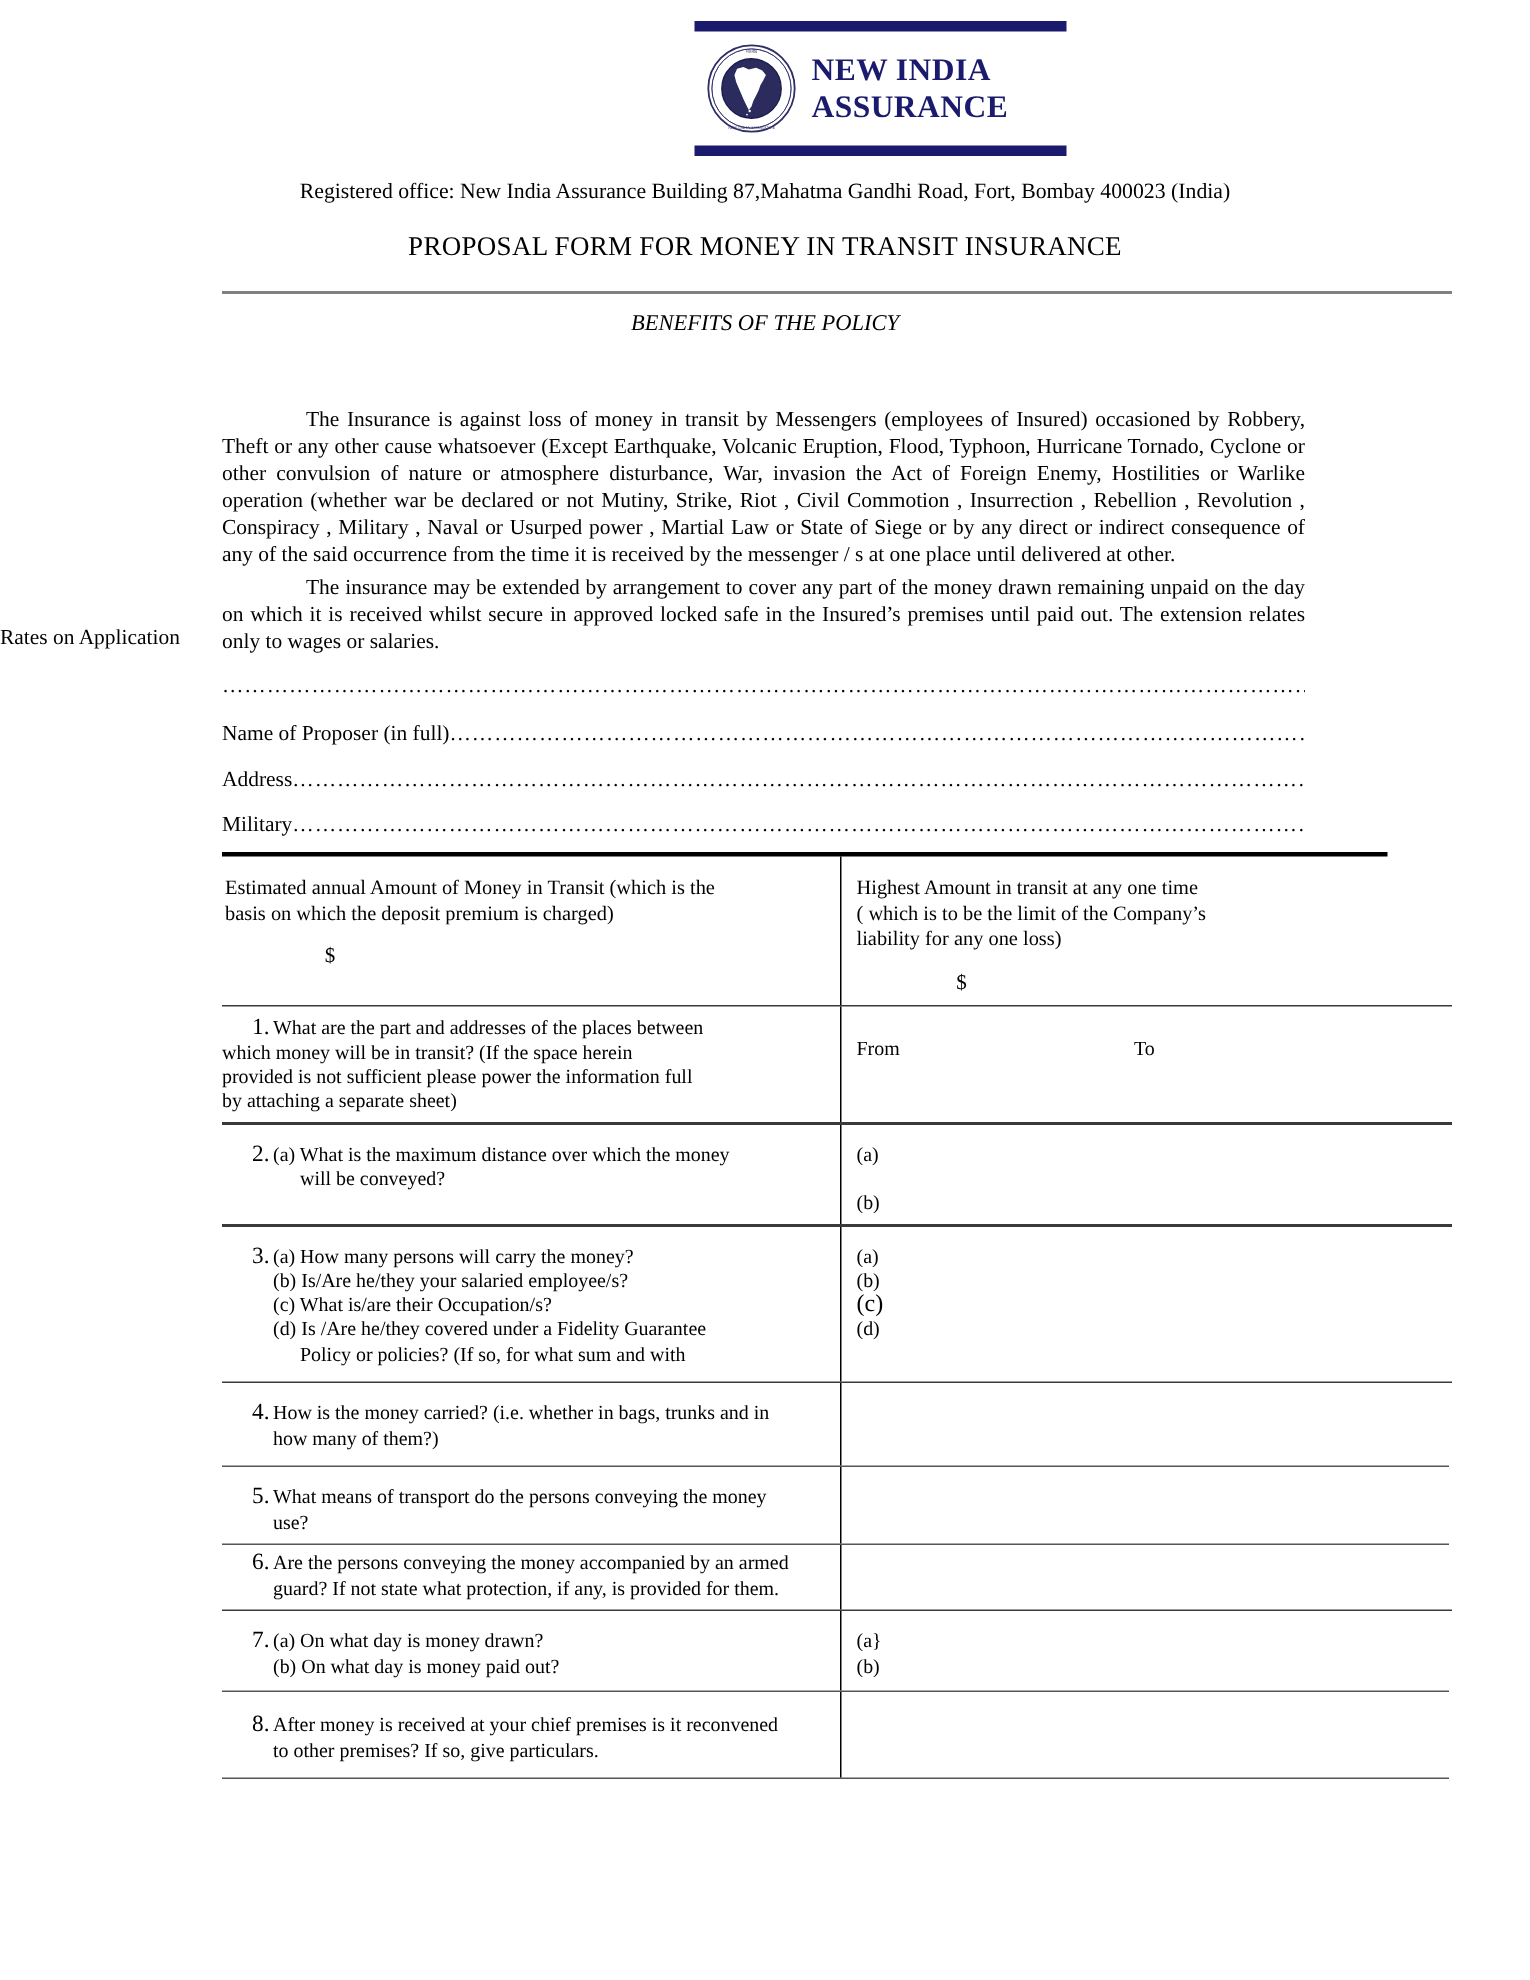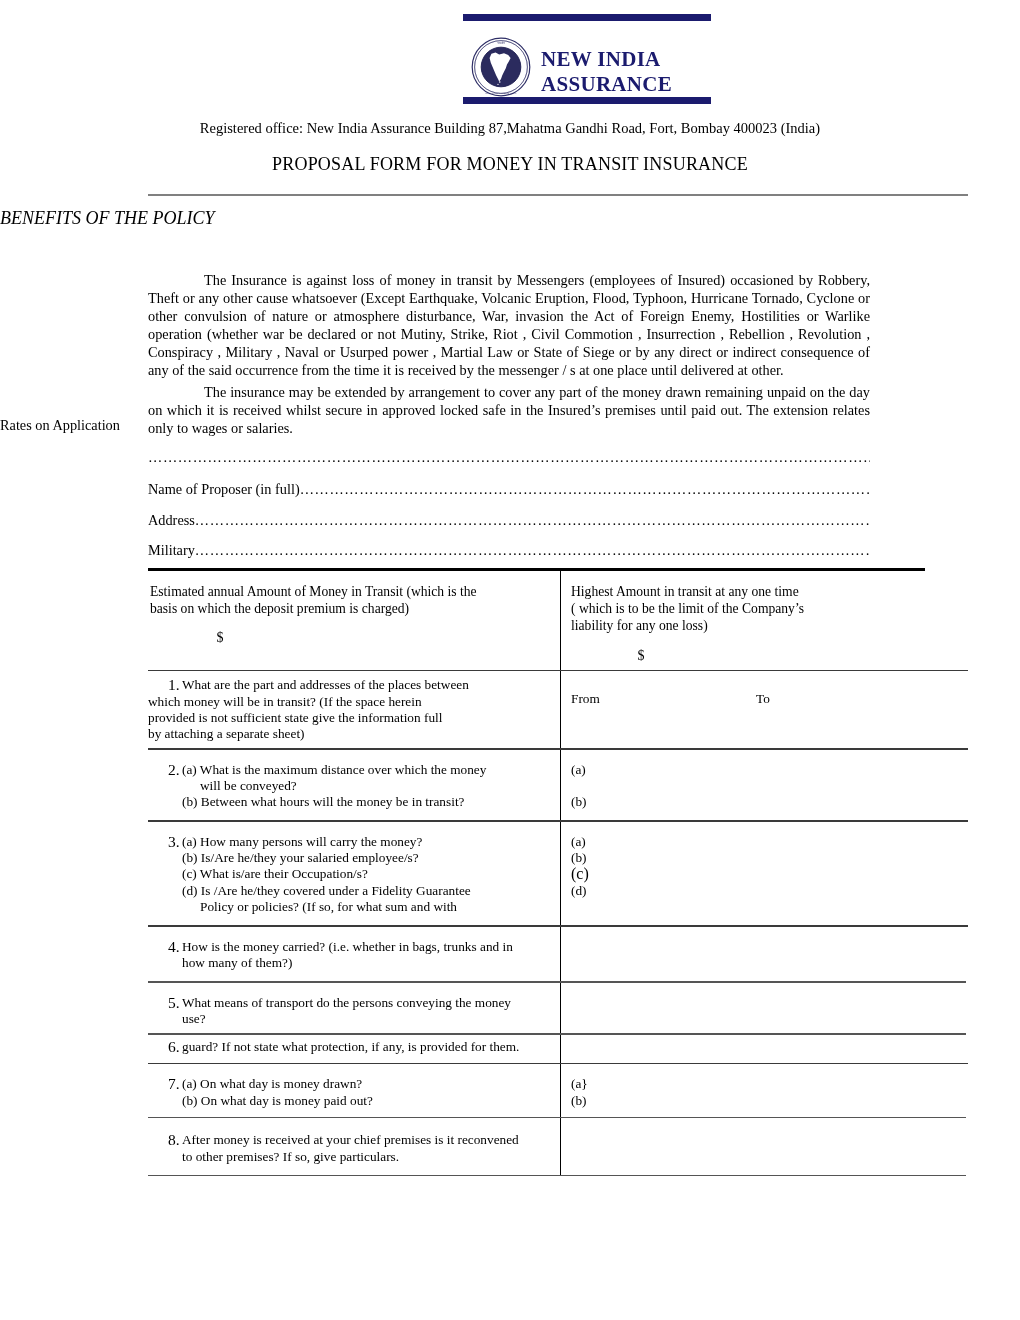--- a/index.html
+++ b/index.html
@@ -25,21 +25,21 @@
     width: 248px;
   }
   .brand-bar {
     height: 7px;
     background: #1b1b6e;
     width: 100%;
   }
   .brand-bar.bottom { margin-top: 0; }
   .brand-body {
     display: flex;
-    align-items: flex-end;
+    align-items: center;
     height: 76px;
   }
   .seal {
     width: 60px;
     height: 60px;
     margin-left: 8px;
     margin-right: 10px;
     flex: none;
   }
   .brand-words {
@@ -74,23 +74,23 @@
     width: 820px;
     height: 2px;
     background: #808080;
   }
 
   
   .benefits-heading {
     position: absolute;
     left: 0; right: 0;
     top: 208px;
-    text-align: left;
+    text-align: center;
     font-style: italic;
-    font-size: 18px;
+    font-size: 15px;
   }
   .body-block {
     position: absolute;
     left: 148px;
     width: 722px;
     font-size: 14.3px;
     line-height: 18.1px;
     text-align: justify;
     margin-top: 28px;
   }
@@ -274,40 +274,39 @@
 
   <div class="rule-thin"></div>
 
   <div class="trow">
     <div class="tcol-left">
       <span class="qnum">1.</span><span class="qbody">
         <span class="sub">What are the part and addresses of the places between</span>
       </span>
       <div style="margin-left:0">
         <span class="sub">which money will be in transit? (If the space herein</span>
-        <span class="sub">provided is not sufficient state give the information full</span>
+        <span class="sub">provided is not sufficient please power the information full</span>
         <span class="sub">by attaching a separate sheet)</span>
       </div>
     </div>
     <div class="tcol-right">
       <div class="from-to" style="padding-top:14px">
         <span class="ft-from">From</span>
         <span>To</span>
       </div>
     </div>
   </div>
 
   <div class="rule-thin"></div>
 
   <div class="trow">
     <div class="tcol-left" style="padding-top:12px;padding-bottom:10px">
       <span class="qnum">2.</span><span class="qbody">
         <span class="sub">(a) What is the maximum distance over which the money</span>
         <span class="sub ind">will be conveyed?</span>
-        <span class="sub">(b) Between what hours will the money be in transit?</span>
       </span>
     </div>
     <div class="tcol-right r-lines" style="padding-top:12px">
       <span>(a)</span>
       <span class="gap">(b)</span>
     </div>
   </div>
 
   <div class="rule-thin"></div>
 
@@ -351,20 +350,21 @@
       </span>
     </div>
     <div class="tcol-right">&nbsp;</div>
   </div>
 
   <div class="rule-thin short"></div>
 
   <div class="trow">
     <div class="tcol-left" style="padding-top:4px;padding-bottom:6px">
       <span class="qnum">6.</span><span class="qbody">
+        <span class="sub">Are the persons conveying the money accompanied by an armed</span>
         <span class="sub">guard? If not state what protection, if any, is provided for them.</span>
       </span>
     </div>
     <div class="tcol-right">&nbsp;</div>
   </div>
 
   <div class="rule-thin"></div>
 
   <div class="trow">
     <div class="tcol-left" style="padding-top:12px;padding-bottom:8px">

